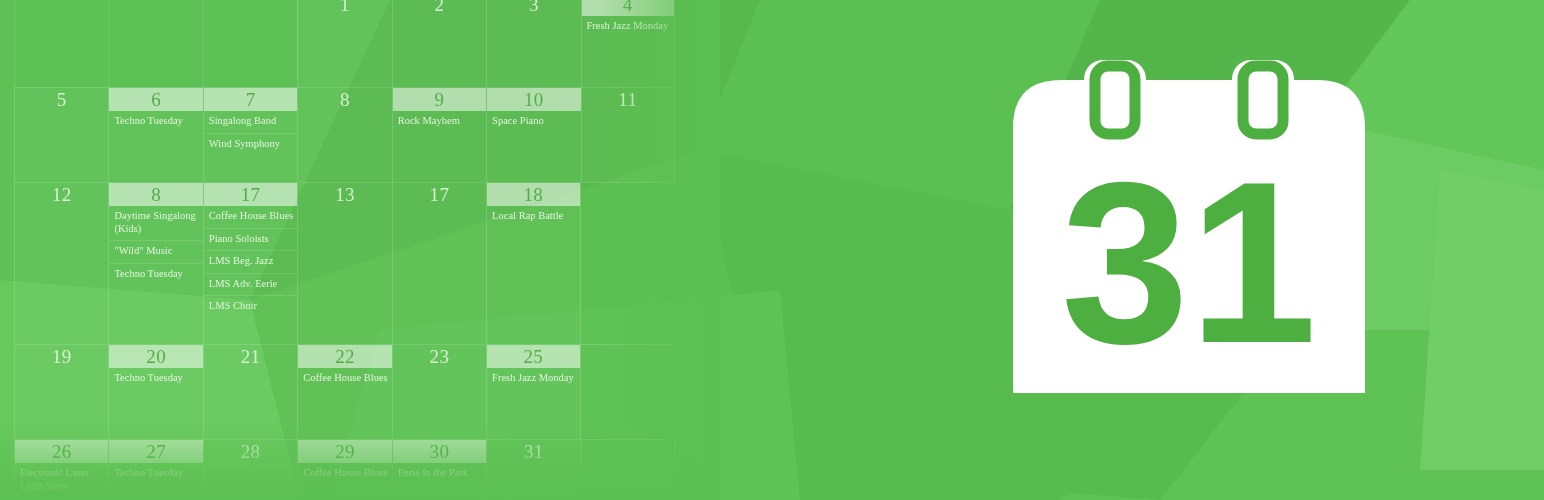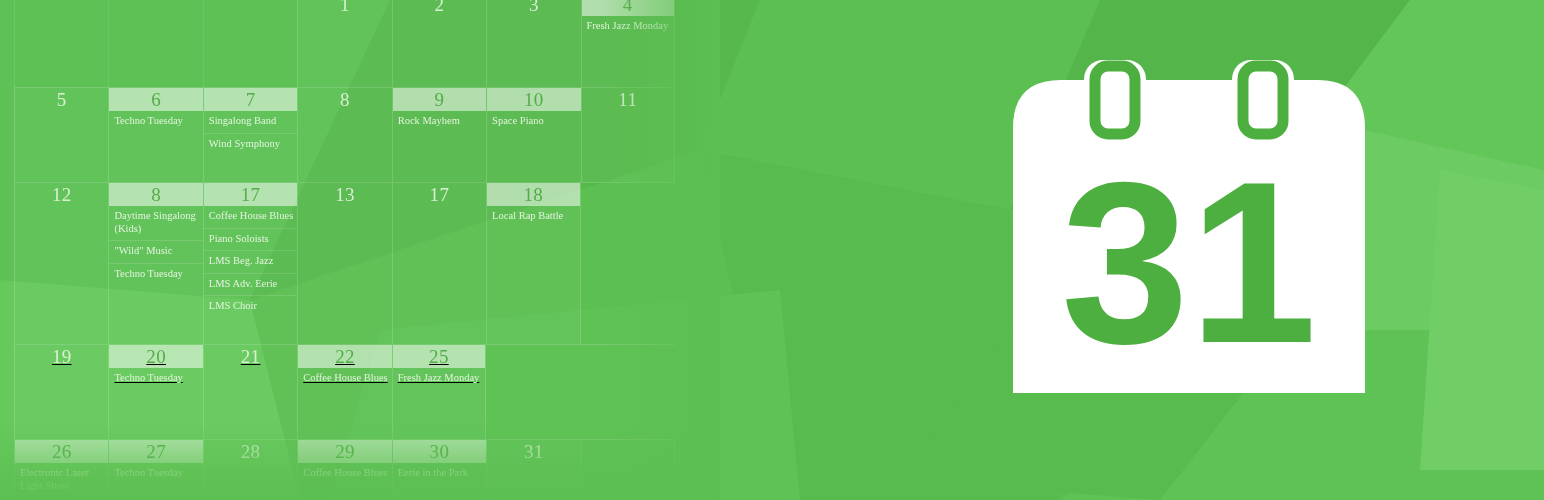--- a/index.html
+++ b/index.html
@@ -89,21 +89,21 @@
     border-bottom: 1px solid rgba(255,255,255,0.13);
     min-height: 21px;
     word-wrap: break-word;
   }
   .event:last-child { border-bottom: none; }
 
   
   .week-row.r0 .day-cell { height: 94px; }
   .week-row.r1 .day-cell { height: 94px; }
   .week-row.r2 .day-cell { height: 161px; }
-  .week-row.r3 .day-cell { height: 94px; text-decoration: underline; }
+  .week-row.r3 .day-cell { height: 94px; }
   .week-row.r4 .day-cell { height: 94px; }
 
   
   #bottom-fade {
     position: absolute;
     left: 0;
     bottom: 0;
     width: 700px;
     height: 78px;
     z-index: 3;
@@ -290,20 +290,24 @@
       <div class="day-cell">
         <div class="day-number">21</div>
         <div class="events"></div>
       </div>
       <div class="day-cell has-events">
         <div class="day-number">22</div>
         <div class="events">
             <div class="event">Coffee House Blues</div>
           </div>
       </div>
+      <div class="day-cell">
+        <div class="day-number">23</div>
+        <div class="events"></div>
+      </div>
       <div class="day-cell has-events">
         <div class="day-number">25</div>
         <div class="events">
             <div class="event">Fresh Jazz Monday</div>
           </div>
       </div>
     </div>
 
     <div class="week-row r4">
       <div class="day-cell has-events">

